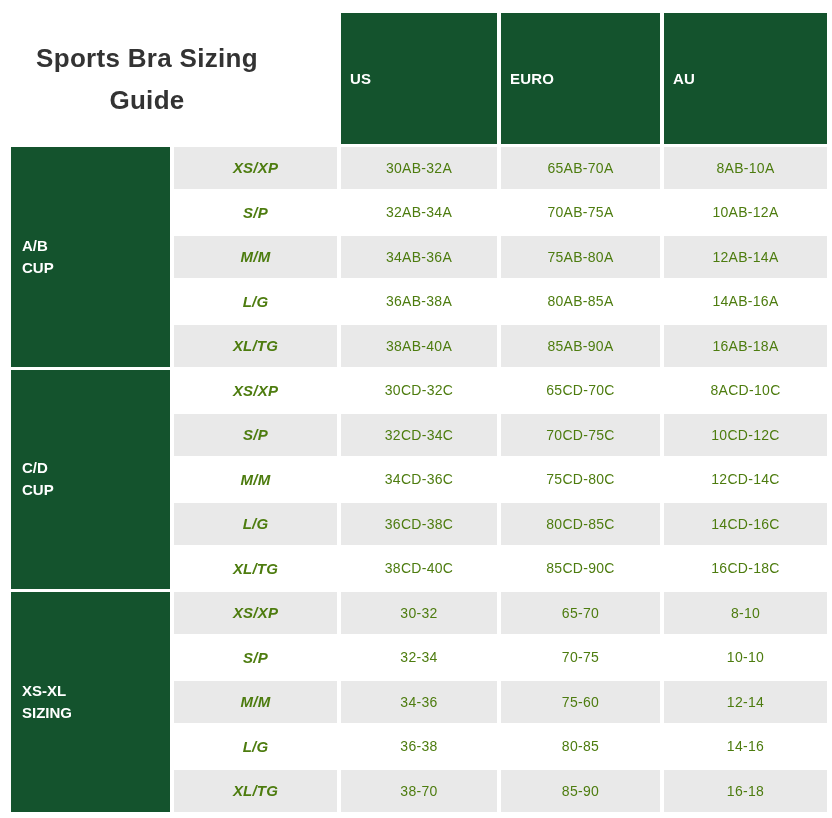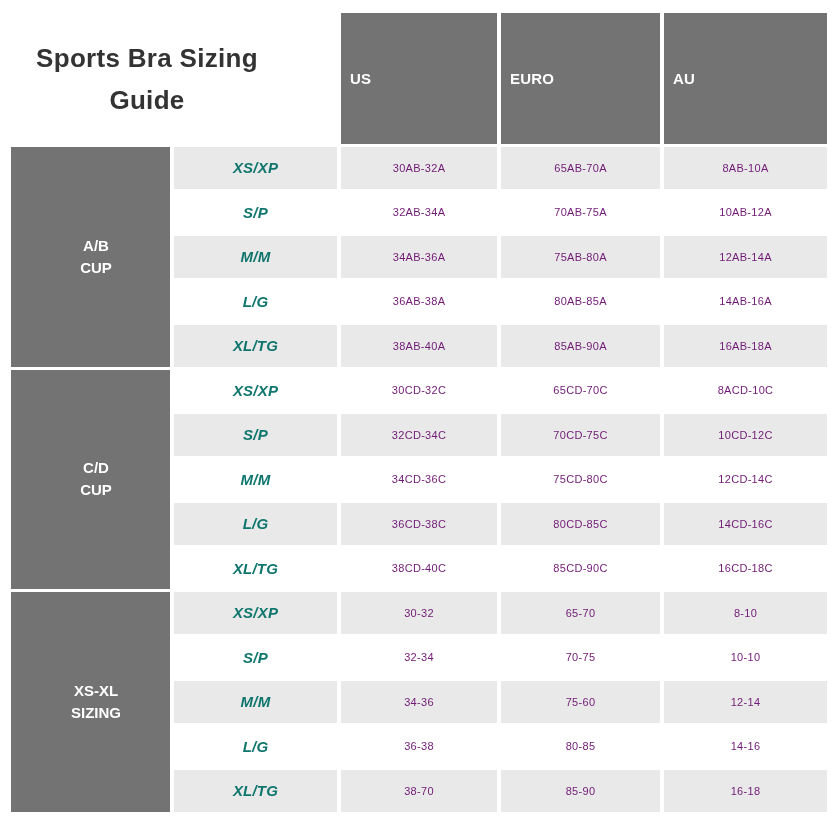--- a/index.html
+++ b/index.html
@@ -35,51 +35,51 @@
   .title {
     font-size: 26px;
     font-weight: bold;
     color: #333333;
     line-height: 42px;
     letter-spacing: 0.3px;
     padding-left: 11px;
     width: 250px;
   }
   .blue {
-    background: #737373;
+    background: #14532d;
     color: #ffffff;
     font-weight: bold;
     font-size: 15px;
   }
   th.colhead {
     text-align: left;
     padding-left: 9px;
     letter-spacing: 0.2px;
   }
   
   td.group {
-    text-align: center;
+    text-align: left;
     padding-left: 11px;
     line-height: 22px;
   }
   td.group span { display: block; }
 
   
   tr.datarow td { height: 41.5px; }
   td.size {
     font-weight: bold;
     font-style: italic;
     font-size: 15px;
-    color: #0f766e;
+    color: #4d7c0f;
     text-align: center;
     letter-spacing: 0.2px;
   }
   td.val {
-    font-size: 11px;
-    color: #701a75;
+    font-size: 14px;
+    color: #4d7c0f;
     text-align: center;
     letter-spacing: 0.3px;
   }
   tr.gray td.size, tr.gray td.val { background: #e9e9e9; }
   tr.white td.size, tr.white td.val { background: #ffffff; }
 </style>
 </head>
 <body>
 
 <table class="sizing">

